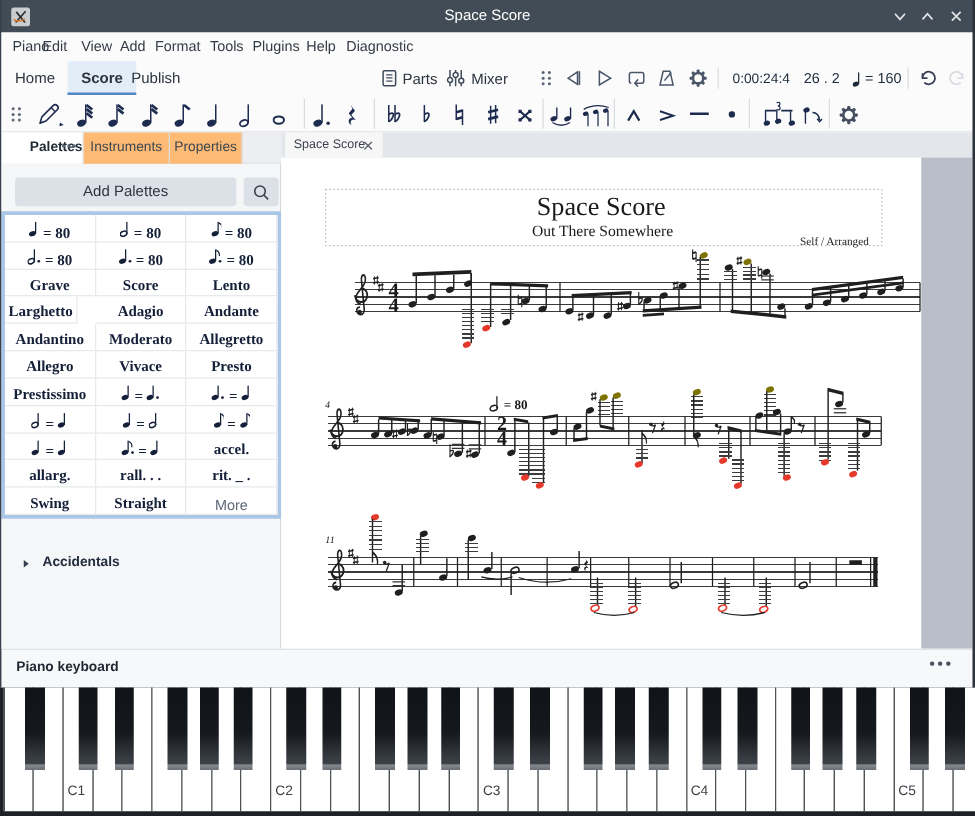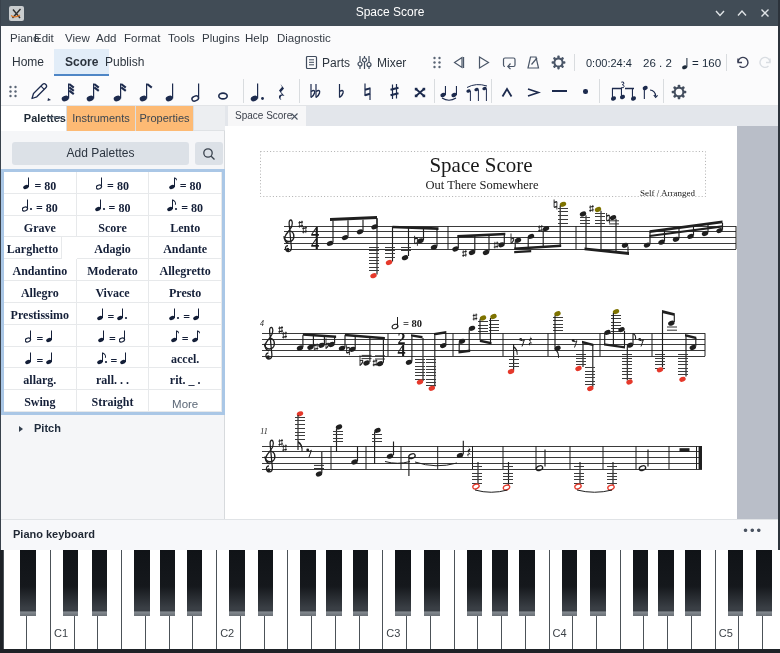--- a/index.html
+++ b/index.html
@@ -448,23 +448,23 @@
         <div class="pcell" style="left:145.33px;top:196.36px;width:72.67px;height:21.82px;line-height:21.82px"><span>rit. _ .</span></div>
         <div class="pcell" style="left:0.00px;top:218.18px;width:72.67px;height:21.82px;line-height:21.82px"><span>Swing</span></div>
         <div class="pcell" style="left:72.67px;top:218.18px;width:72.67px;height:21.82px;line-height:21.82px"><span>Straight</span></div>
         <div class="pcell" style="left:145.33px;top:218.18px;width:72.67px;height:21.82px;line-height:21.82px"><span><span style="font-family:'Liberation Sans',sans-serif;font-weight:normal;color:#5c6877;font-size:11.5px">More</span></span></div>
       </div>
     </div>
   <svg class="abs" style="left:201px;top:41px" width="14" height="14" viewBox="0 0 14 14">
       <circle cx="6" cy="6" r="4.2" stroke="#39424d" stroke-width="1.3" fill="none"></circle>
       <path d="M9.2,9.2 L12.5,12.5" stroke="#39424d" stroke-width="1.3"></path>
     </svg>
-  <div class="titem" style="top:313px">
+  <div class="titem" style="top:335px">
       <div class="arr"></div>
-      <div class="txt">Pitch</div>
+      <div class="txt">Accidentals</div>
     </div>
 </div>
 <div class="abs" id="scorearea">
   <div id="stabbar"></div>
   <div id="stab">Space Score <svg style="position:absolute;right:7px;top:6px" width="9" height="9" viewBox="0 0 9 9">
         <path d="M1.5,1.5 L7.5,7.5 M7.5,1.5 L1.5,7.5" stroke="#4a5360" stroke-width="1.1"></path>
       </svg></div>
   <div id="scoresvg" style="position:absolute;left:0;top:25px;width:555px;height:388px;"><svg width="555" height="388" viewBox="225 131 555 388">
         <rect x="260.5" y="151.5" width="445" height="45" fill="none" stroke="#9a9a9a" stroke-width="0.8" stroke-dasharray="1,2.2"></rect>
         <text x="481" y="172" font-size="21" text-anchor="middle" font-family="Liberation Serif" fill="#1a1a1a">Space Score</text>

